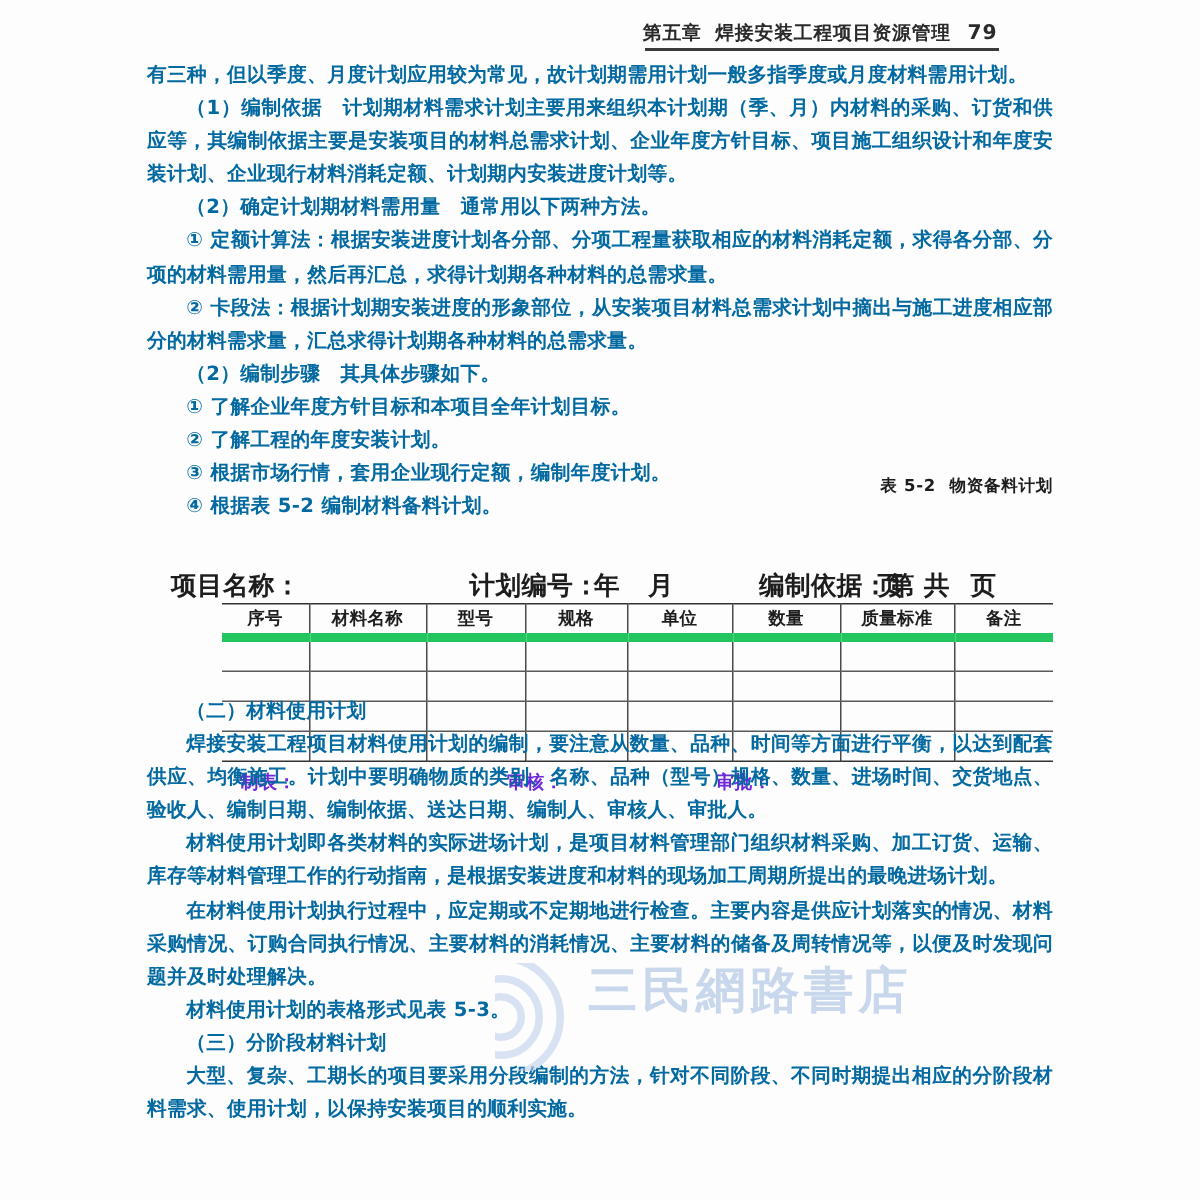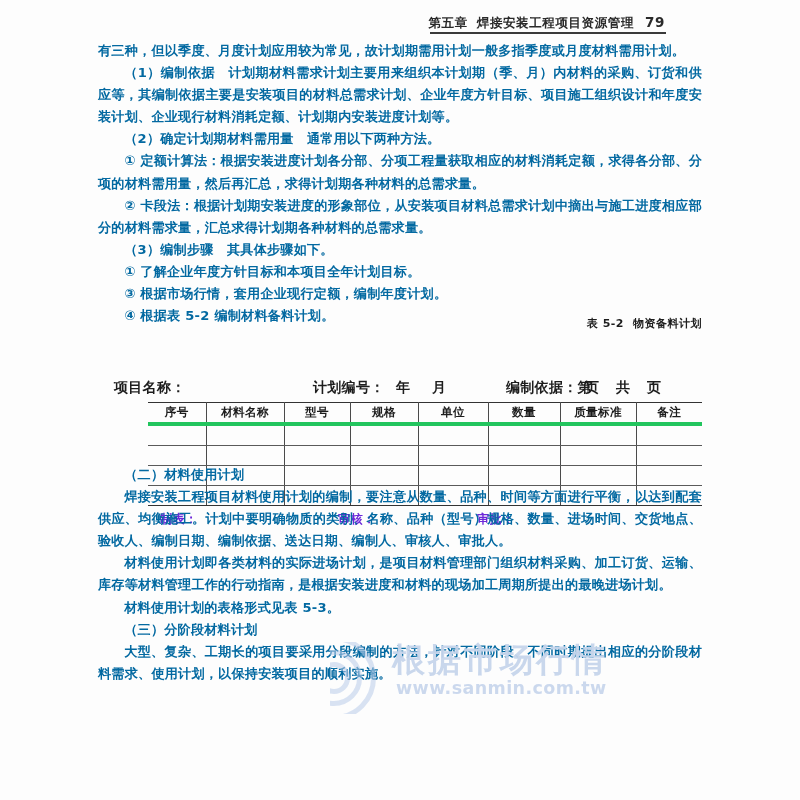--- a/index.html
+++ b/index.html
@@ -76,21 +76,21 @@
     font-size: 11px;
     font-weight: 700;
     letter-spacing: 0.5px;
     color: #1d1d1d;
     margin-bottom: 7px;
   }
   #table-caption .capnum { margin-right: 9px; }
   #table-meta {
     position: relative;
     height: 17px;
-    font-size: 14px;
+    font-size: 17px;
     font-weight: 600;
     color: #1d1d1d;
     letter-spacing: 0.3px;
     margin-top: 48px;
   }
   #table-meta .m-proj  { position: absolute; left: 16px;  top: 0; }
   #table-meta .m-plan  { position: absolute; left: 215px; top: 0; }
   #table-meta .m-year  { position: absolute; left: 298px; top: 0; }
   #table-meta .m-month { position: absolute; left: 334px; top: 0; }
   #table-meta .m-basis { position: absolute; left: 408px; top: 0; text-align: right; }
@@ -118,21 +118,21 @@
   table#mat-table td:first-child { border-left: none; }
   table#mat-table th:last-child,
   table#mat-table td:last-child  { border-right: none; }
   table#mat-table thead th {
     height: 19px;
     font-size: 11.6px;
     font-weight: 700;
     letter-spacing: 0.3px;
     color: #1d1d1d;
     border-top: 1.9px solid #333;
-    border-bottom: 4px solid #22c55e;
+    border-bottom: 6px solid #22c55e;
   }
   table#mat-table tbody td { height: 19px; }
   table#mat-table tbody tr:last-child td { border-bottom: 1.9px solid #333; }
 
   #table-footer {
     position: relative;
     height: 18px;
     margin-top: 5px;
     margin-left: 50px;
     font-size: 12.2px;
@@ -212,22 +212,23 @@
     <span class="chap">第五章</span><span class="ttl">焊接安装工程项目资源管理</span><span class="pg">79</span>
   </div>
   <div id="head-rule"></div>
 
   <div id="body-col">
     <p class="para">有三种，但以季度、月度计划应用较为常见，故计划期需用计划一般多指季度或月度材料需用计划。</p>
     <p class="para indent">（1）编制依据　计划期材料需求计划主要用来组织本计划期（季、月）内材料的采购、订货和供应等，其编制依据主要是安装项目的材料总需求计划、企业年度方针目标、项目施工组织设计和年度安装计划、企业现行材料消耗定额、计划期内安装进度计划等。</p>
     <p class="para indent">（2）确定计划期材料需用量　通常用以下两种方法。</p>
     <p class="para indent">① 定额计算法：根据安装进度计划各分部、分项工程量获取相应的材料消耗定额，求得各分部、分项的材料需用量，然后再汇总，求得计划期各种材料的总需求量。</p>
     <p class="para indent">② 卡段法：根据计划期安装进度的形象部位，从安装项目材料总需求计划中摘出与施工进度相应部分的材料需求量，汇总求得计划期各种材料的总需求量。</p>
-    <p class="para indent">（3）编制步骤　其具体步骤如下。</p>
+    <p class="para indent">（2）编制步骤　其具体步骤如下。</p>
     <p class="para indent">① 了解企业年度方针目标和本项目全年计划目标。</p>
+    <p class="para indent">② 了解工程的年度安装计划。</p>
     <p class="para indent">③ 根据市场行情，套用企业现行定额，编制年度计划。</p>
     <p class="para indent">④ 根据表 5-2 编制材料备料计划。</p>
   </div>
 
   <div id="table-block">
     <div id="table-caption">
       <span class="capnum">表 5-2</span><span>物资备料计划</span>
     </div>
 
     <div id="table-meta">
@@ -314,28 +315,28 @@
       <span class="f1">制表：</span>
       <span class="f2">审核：</span>
       <span class="f3">审批：</span>
     </div>
   </div>
 
   <div id="body-col-2">
     <p class="para indent">（二）材料使用计划</p>
     <p class="para indent">焊接安装工程项目材料使用计划的编制，要注意从数量、品种、时间等方面进行平衡，以达到配套供应、均衡施工。计划中要明确物质的类别、名称、品种（型号）规格、数量、进场时间、交货地点、验收人、编制日期、编制依据、送达日期、编制人、审核人、审批人。</p>
     <p class="para indent">材料使用计划即各类材料的实际进场计划，是项目材料管理部门组织材料采购、加工订货、运输、库存等材料管理工作的行动指南，是根据安装进度和材料的现场加工周期所提出的最晚进场计划。</p>
+    <p class="para indent">在材料使用计划执行过程中，应定期或不定期地进行检查。主要内容是供应计划落实的情况、材料采购情况、订购合同执行情况、主要材料的消耗情况、主要材料的储备及周转情况等，以便及时发现问题并及时处理解决。</p>
     <p class="para indent">材料使用计划的表格形式见表 5-3。</p>
     <p class="para indent">（三）分阶段材料计划</p>
     <p class="para indent">大型、复杂、工期长的项目要采用分段编制的方法，针对不同阶段、不同时期提出相应的分阶段材料需求、使用计划，以保持安装项目的顺利实施。</p>
   </div>
 
   <div id="watermark">
     <span class="rings">
       <i class="r1"></i>
         <i class="r2"></i>
         <i class="r3"></i>
     </span>
-    <span class="wm-cn">根据市场行情</span>
-    <span class="wm-url">www.sanmin.com.tw</span>
+    <span class="wm-cn">三民網路書店</span>
   </div>
 
 </div>
 
 </body></html>

